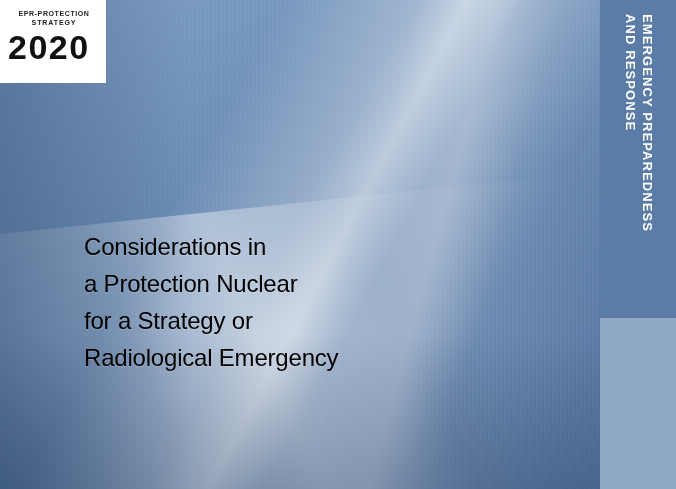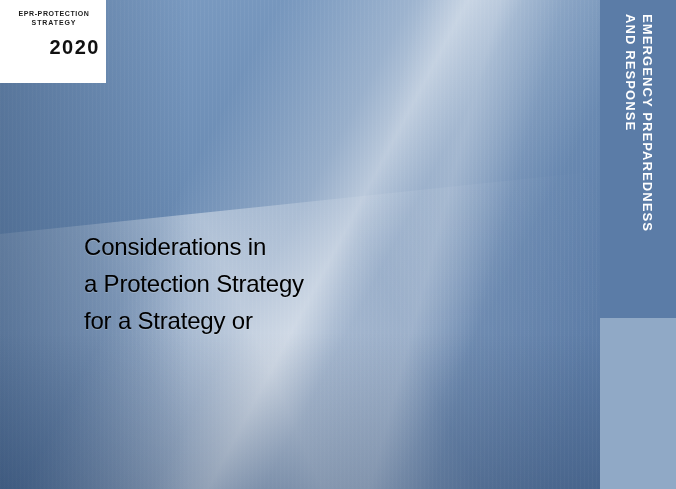--- a/index.html
+++ b/index.html
@@ -94,22 +94,22 @@
     font-size: 7px;
     font-weight: bold;
     letter-spacing: 0.6px;
     color: #1d1d1d;
     text-align: center;
     line-height: 9px;
   }
   .epr-line2 { letter-spacing: 0.9px; }
   .year {
     margin-top: 5px;
-    text-align: right;
-    font-size: 20px;
+    text-align: left;
+    font-size: 34px;
     font-weight: bold;
     letter-spacing: 1.5px;
     color: #111111;
     line-height: 30px;
   }
 
   
   .right-band {
     position: absolute;
     right: 0;
@@ -187,17 +187,18 @@
   </div>
 
   <div class="year-box">
     <div class="epr-line1">EPR-PROTECTION</div>
     <div class="epr-line2">STRATEGY</div>
     <div class="year">2020</div>
   </div>
 
   <div class="title-block">
     <span class="title-line">Considerations in</span>
-    <span class="title-line">a Protection Strategy</span>
+    <span class="title-line">a Protection Nuclear</span>
     <span class="title-line">for a Strategy or</span>
+    <span class="title-line">Radiological Emergency</span>
   </div>
 
 </div>
 
 </body></html>

